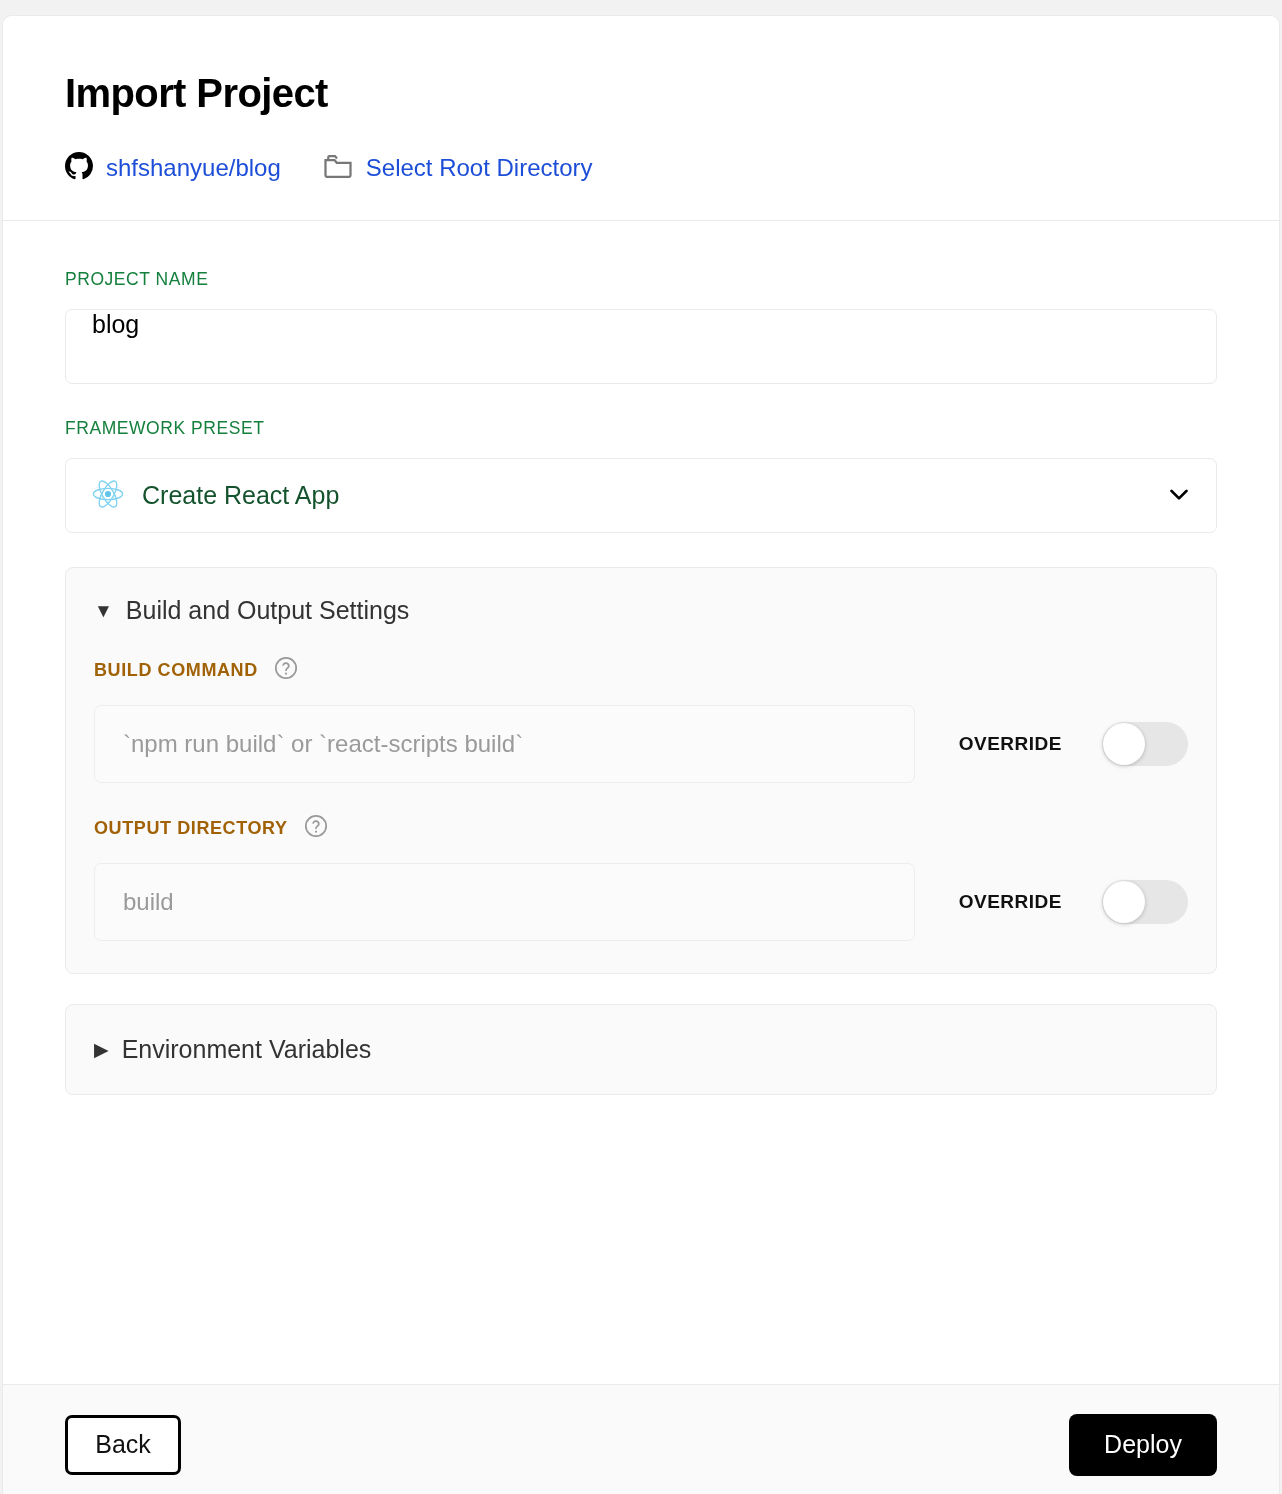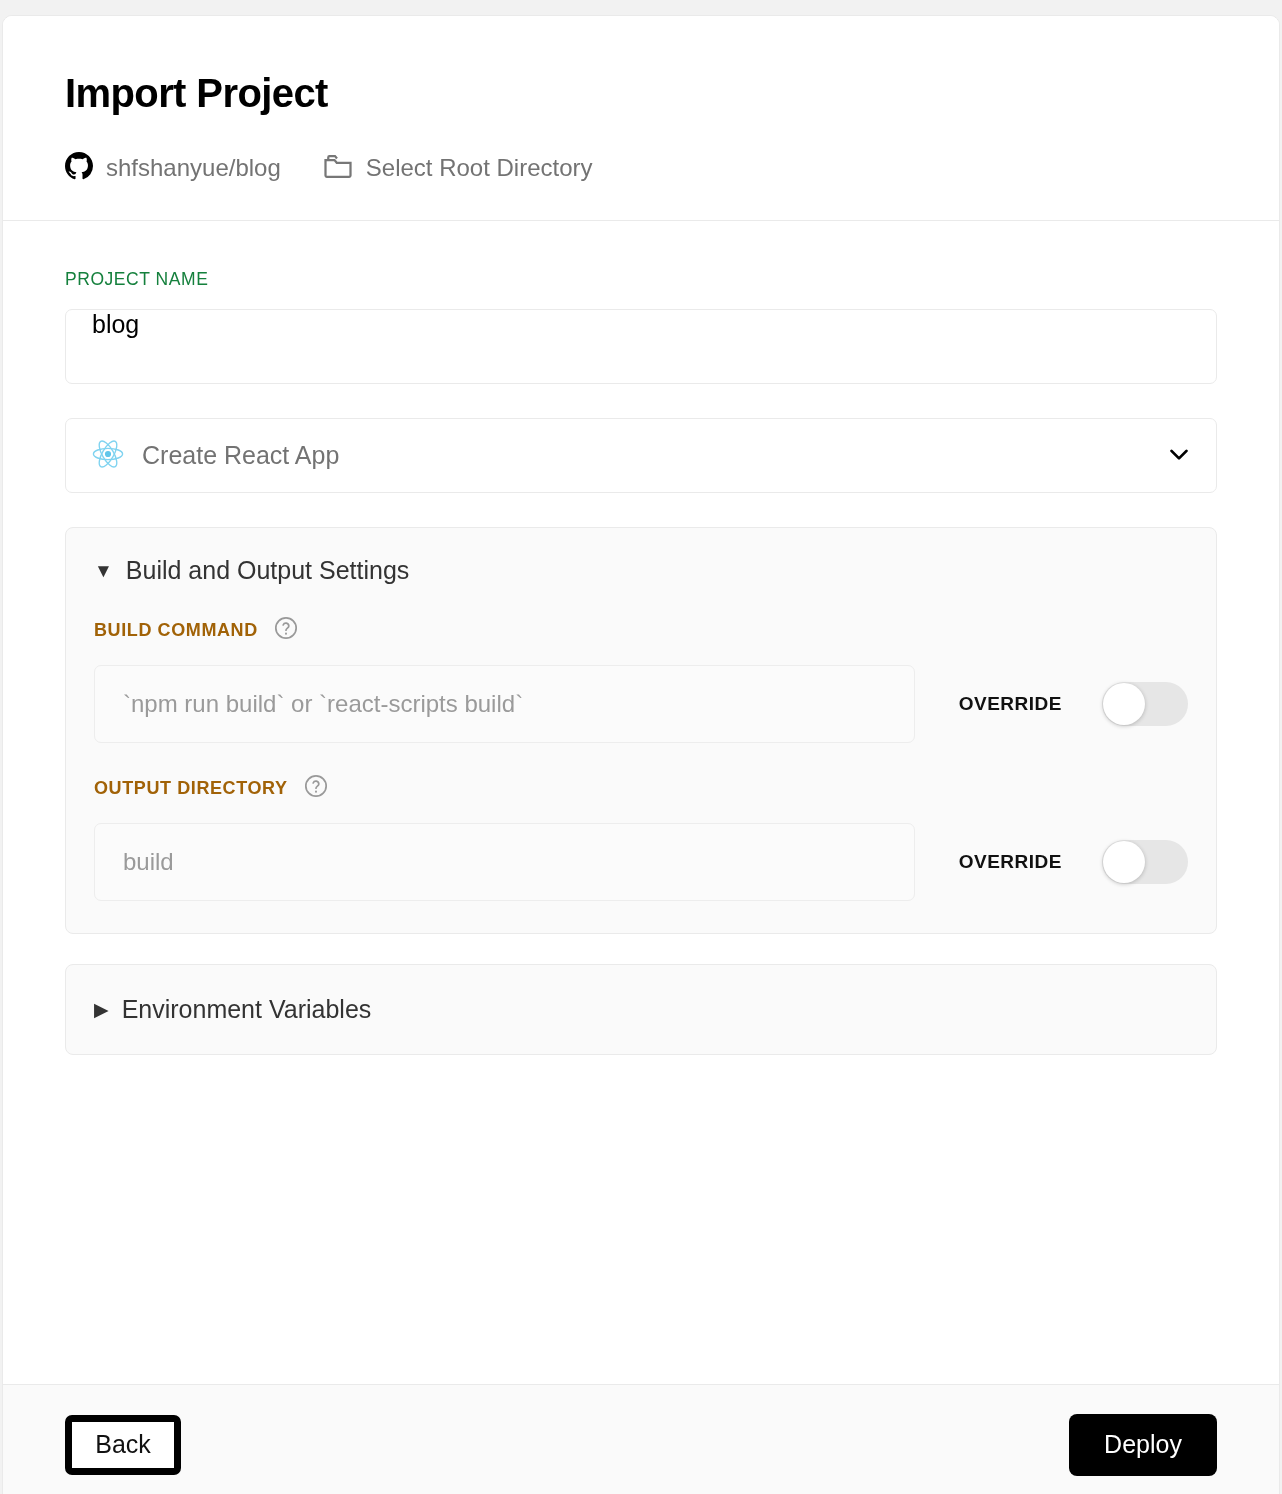--- a/index.html
+++ b/index.html
@@ -41,21 +41,21 @@
     align-items: center;
     gap: 13px;
   }
   .crumb {
     display: flex;
     align-items: center;
     gap: 13px;
   }
   .crumb-text {
     font-size: 24px;
-    color: #737373;
+    color: #1d4ed8;
     line-height: 1;
   }
   .crumb-gap { width: 16px; }
 
   
   .body {
     flex: 1;
     padding: 48px 62px 0 62px;
     background: #ffffff;
   }
@@ -86,21 +86,21 @@
     border: 1px solid #eaeaea;
     border-radius: 7px;
     background: #ffffff;
     display: flex;
     align-items: center;
     padding: 0 22px 0 24px;
     gap: 16px;
   }
   .select-label {
     font-size: 25px;
-    color: #737373;
+    color: #14532d;
     flex: 1;
   }
 
   
   .panel {
     border: 1px solid #eaeaea;
     border-radius: 8px;
     background: #fafafa;
     margin-top: 30px;
   }
@@ -186,21 +186,21 @@
     background: #fafafa;
     padding: 0 62px;
     height: 120px;
     display: flex;
     align-items: center;
     justify-content: space-between;
   }
   .btn-back {
     min-width: 116px;
     height: 60px;
-    border: 7px solid #000000;
+    border: 3px solid #000000;
     border-radius: 7px;
     background: #ffffff;
     color: #111111;
     font-size: 25px;
     font-family: "Liberation Sans", sans-serif;
     cursor: pointer;
     padding: 2px 22px;
   }
   .btn-deploy {
     min-width: 148px;
@@ -247,20 +247,21 @@
   <div class="body">
 
     <div class="field-block">
       <div class="field-label">PROJECT NAME</div>
       <div class="text-input">
         <span>blog</span>
       </div>
     </div>
 
     <div class="field-block">
+      <div class="field-label">FRAMEWORK PRESET</div>
       <div class="select-box">
         <span>
           <svg width="36" height="36" viewBox="0 0 42 42" aria-hidden="true">
             <g stroke="#7fd3f0" stroke-width="1.6" fill="none">
               <ellipse cx="21" cy="21" rx="17" ry="6.6"></ellipse>
               <ellipse cx="21" cy="21" rx="17" ry="6.6" transform="rotate(60 21 21)"></ellipse>
               <ellipse cx="21" cy="21" rx="17" ry="6.6" transform="rotate(120 21 21)"></ellipse>
             </g>
             <circle cx="21" cy="21" r="3.6" fill="#61c6ea"></circle>
           </svg>

